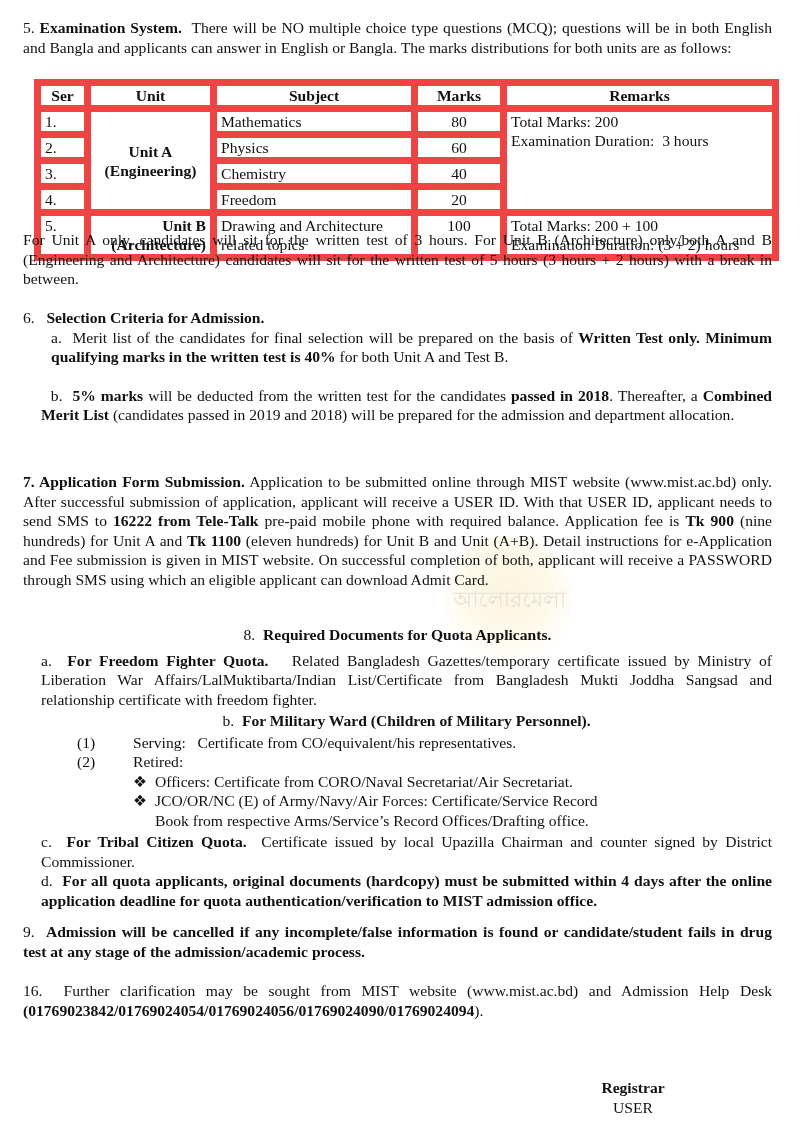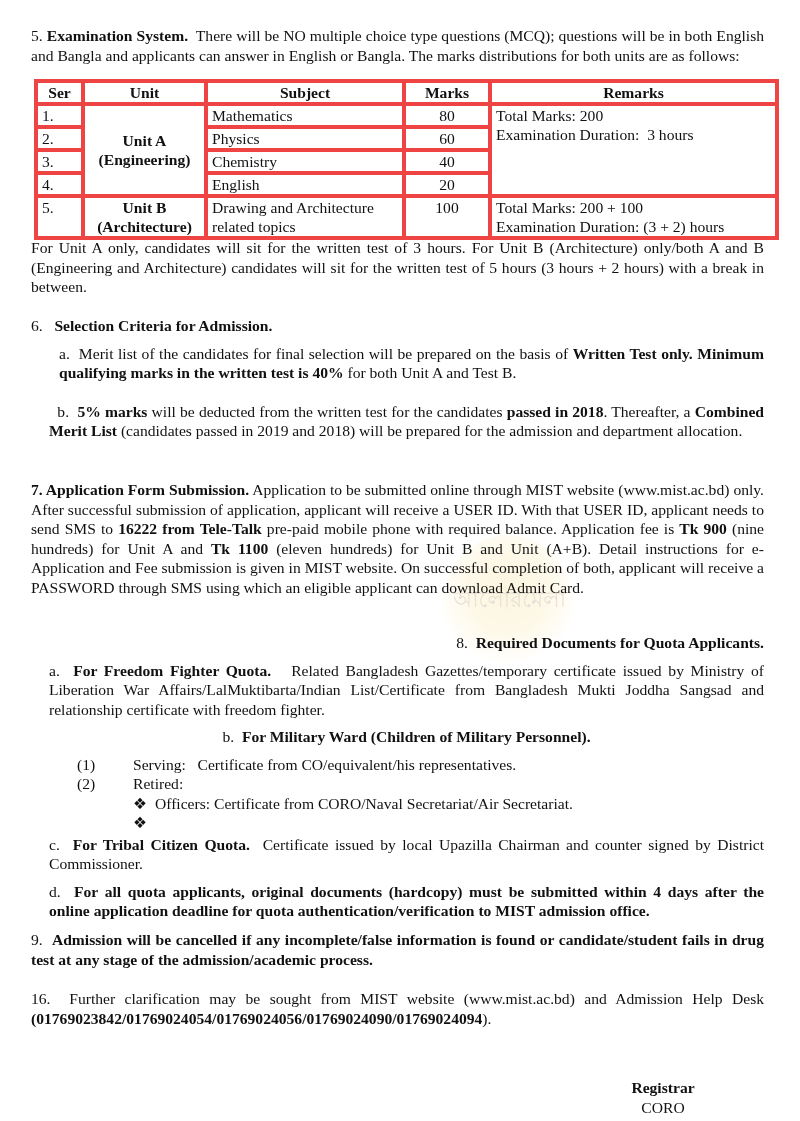--- a/index.html
+++ b/index.html
@@ -1,46 +1,46 @@
 <!DOCTYPE html>
 <html><head>
 <meta charset="utf-8">
 <style>
   html, body { margin: 0; padding: 0; background: #ffffff; }
   body {
     width: 800px; height: 1121px; position: relative; overflow: hidden;
     font-family: "Liberation Serif", "DejaVu Serif", serif;
     font-size: 15.6px; color: #111; line-height: 19.5px;
   }
-  p { margin: 8px; text-align: justify; }
+  p { margin: 0; text-align: justify; }
   b { font-weight: bold; }
   .block { position: absolute; left: 23px; width: 749px; }
   table.marks {
     position: absolute; left: 34px; top: 79px; width: 745px;
     border-collapse: collapse; font-size: 15.6px;
   }
   table.marks th, table.marks td {
-    border: 4px solid #ef4444; padding: 0 4px; height: 19px; vertical-align: top;
+    border: 7px solid #ef4444; padding: 0 4px; height: 19px; vertical-align: top;
     line-height: 19px;
   }
   table.marks th { font-weight: bold; text-align: center; }
   .c-ser { width: 35px; }
   .c-unit { width: 111px; text-align: center; font-weight: bold; vertical-align: middle !important; }
   .c-subj { width: 186px; }
   .c-marks { width: 74px; text-align: center; }
   .c-rem { }
-  .unit-b { vertical-align: top !important; }
+  .unit-b { vertical-align: top !important; text-align: right; }
   .indent1 { padding-left: 28px; }
   .indent2 { padding-left: 18px; }
   .numrow { display: flex; }
   .numrow .n { width: 56px; padding-left: 54px; box-sizing: content-box; }
   .bullet { display: flex; padding-left: 110px; }
   .bullet .g { width: 22px; }
   .bullet .t { flex: 1; text-align: left; }
-  .sig { position: absolute; left: 628px; top: 1078px; text-align: center; width: 70px; }
+  .sig { position: absolute; left: 598px; top: 1078px; text-align: center; width: 70px; }
   .watermark {
     position: absolute; left: 443px; top: 535px; width: 130px; height: 140px;
     border-radius: 50%; opacity: 0.18; pointer-events: none;
     background: radial-gradient(circle at 50% 40%, #f2c94c 0%, #f7e08a 40%, rgba(255,255,255,0) 70%);
   }
   .watermark span {
     position: absolute; left: 3px; right: 0; top: 55px; text-align: center;
     font-family: "DejaVu Sans", sans-serif; font-size: 22px; color: #7a5a2a;
   }
 </style>
@@ -88,21 +88,21 @@
       <td>Physics</td>
       <td class="c-marks">60</td>
     </tr>
     <tr>
       <td>3.</td>
       <td>Chemistry</td>
       <td class="c-marks">40</td>
     </tr>
     <tr>
       <td>4.</td>
-      <td>English</td>
+      <td>Freedom</td>
       <td class="c-marks">20</td>
     </tr>
     <tr>
       <td>5.</td>
       <td class="c-unit unit-b">
         <div>Unit B</div>
         <div>(Architecture)</div>
       </td>
       <td>
         <div>Drawing and Architecture</div>
@@ -136,21 +136,21 @@
   </p>
 </div>
 
 <div class="block" style="top:472px;">
   <p>
     <b>7. Application Form Submission.</b><span> Application to be submitted online through MIST website (www.mist.ac.bd) only. After successful submission of application, applicant will receive a USER ID. With that USER ID, applicant needs to send SMS to </span><b>16222 from Tele-Talk</b><span> pre-paid mobile phone with required balance. Application fee is </span><b>Tk 900</b><span> (nine hundreds) for Unit A and </span><b>Tk 1100</b><span> (eleven hundreds) for Unit B and Unit (A+B). Detail instructions for e-Application and Fee submission is given in MIST website. On successful completion of both, applicant will receive a PASSWORD through SMS using which an eligible applicant can download Admit Card.</span>
   </p>
 </div>
 
 <div class="block" style="top:625px;">
-  <p style="text-align:right;">
+  <p style="text-align:center;">
     <span>8.</span>&nbsp;
     <b>Required Documents for Quota Applicants.</b>
   </p>
   <p class="indent2" style="margin-top:6px;">
     <span>a.</span>&nbsp;
     <b>For Freedom Fighter Quota.</b>&nbsp;&nbsp;
     <span>Related Bangladesh Gazettes/temporary certificate issued by Ministry of Liberation War Affairs/LalMuktibarta/Indian List/Certificate from Bangladesh Mukti Joddha Sangsad and relationship certificate with freedom fighter.</span>
   </p>
   <p class="indent2" style="margin-top:2px;text-align:center;">
     <span>b.</span>&nbsp;
@@ -163,20 +163,21 @@
   <div class="numrow">
     <span class="n">(2)</span>
     <span>Retired:</span>
   </div>
   <div class="bullet">
     <span class="g">❖</span>
     <span class="t">Officers: Certificate from CORO/Naval Secretariat/Air Secretariat.</span>
   </div>
   <div class="bullet">
     <span class="g">❖</span>
+    <span class="t" style="padding-right:150px;">JCO/OR/NC (E) of Army/Navy/Air Forces: Certificate/Service Record Book from respective Arms/Service’s Record Offices/Drafting office.</span>
   </div>
   <p class="indent2" style="margin-top:2px;">
     <span>c.</span>&nbsp;
     <b>For Tribal Citizen Quota.</b>&nbsp;
     <span>Certificate issued by local Upazilla Chairman and counter signed by District Commissioner.</span>
   </p>
   <p class="indent2">
     <span>d.</span>&nbsp;
     <b>For all quota applicants, original documents (hardcopy) must be submitted within 4 days after the online application deadline for quota authentication/verification to MIST admission office.</b>
   </p>
@@ -191,14 +192,14 @@
 
 <div class="block" style="top:981px;">
   <p>
     <span>16.</span>&nbsp;
     <span>Further clarification may be sought from MIST website (www.mist.ac.bd) and Admission Help Desk </span><b>(01769023842/01769024054/01769024056/01769024090/01769024094</b><span>).</span>
   </p>
 </div>
 
 <div class="sig">
   <div style="font-weight:bold;">Registrar</div>
-  <div>CORO</div>
+  <div>USER</div>
 </div>
 
 </body></html>

